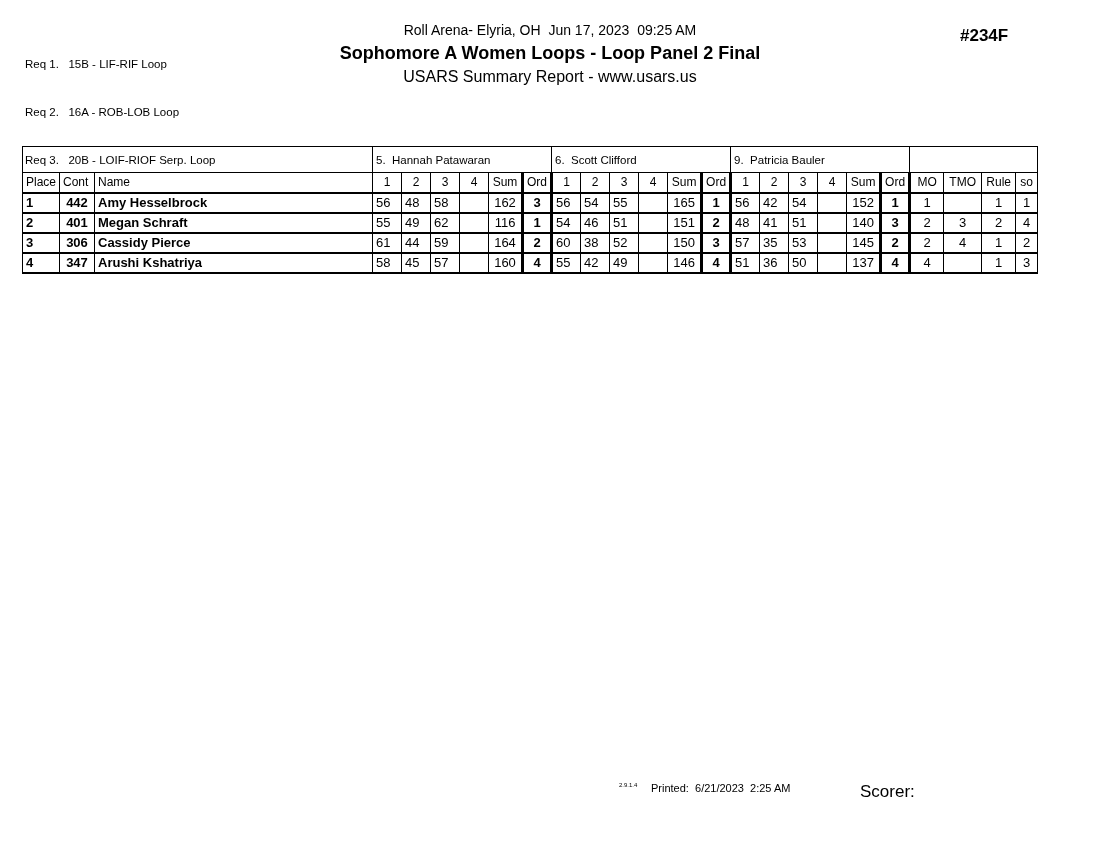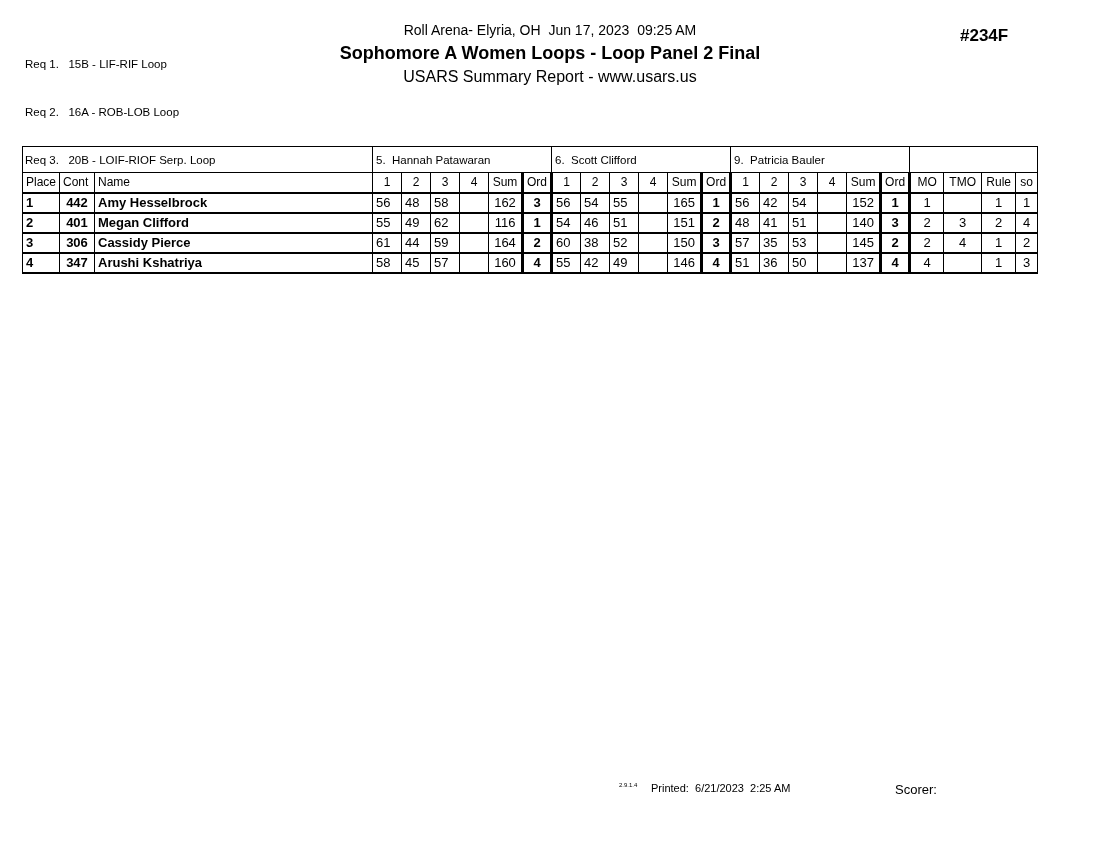--- a/index.html
+++ b/index.html
@@ -74,22 +74,22 @@
   
   .footer-version {
     position: absolute; left: 619px; top: 782px;
     font-size: 6px; letter-spacing: 0px;
   }
   .footer-printed {
     position: absolute; left: 651px; top: 782px;
     font-size: 11px; white-space: pre;
   }
   .footer-scorer {
-    position: absolute; left: 895px; top: 782px;
-    font-size: 13px;
+    position: absolute; left: 860px; top: 782px;
+    font-size: 17px;
   }
 </style>
 </head>
 <body>
 
 <div class="req-list">
   <div>Req 1.   15B - LIF-RIF Loop</div>
   <div>Req 2.   16A - ROB-LOB Loop</div>
   <div>Req 3.   20B - LOIF-RIOF Serp. Loop</div>
 </div>
@@ -194,21 +194,21 @@
       <td class="sum">152</td>
       <td class="ord ord-border">1</td>
       <td class="ro">1</td>
       <td class="ro"></td>
       <td class="ro">1</td>
       <td class="ro">1</td>
     </tr>
     <tr class="data-row">
       <td class="place">2</td>
       <td class="cont">401</td>
-      <td class="name">Megan Clifford</td>
+      <td class="name">Megan Schraft</td>
       <td class="sc">55</td>
       <td class="sc">49</td>
       <td class="sc">62</td>
       <td class="sc"></td>
       <td class="sum">116</td>
       <td class="ord ord-border">1</td>
       <td class="sc">54</td>
       <td class="sc">46</td>
       <td class="sc">51</td>
       <td class="sc"></td>

